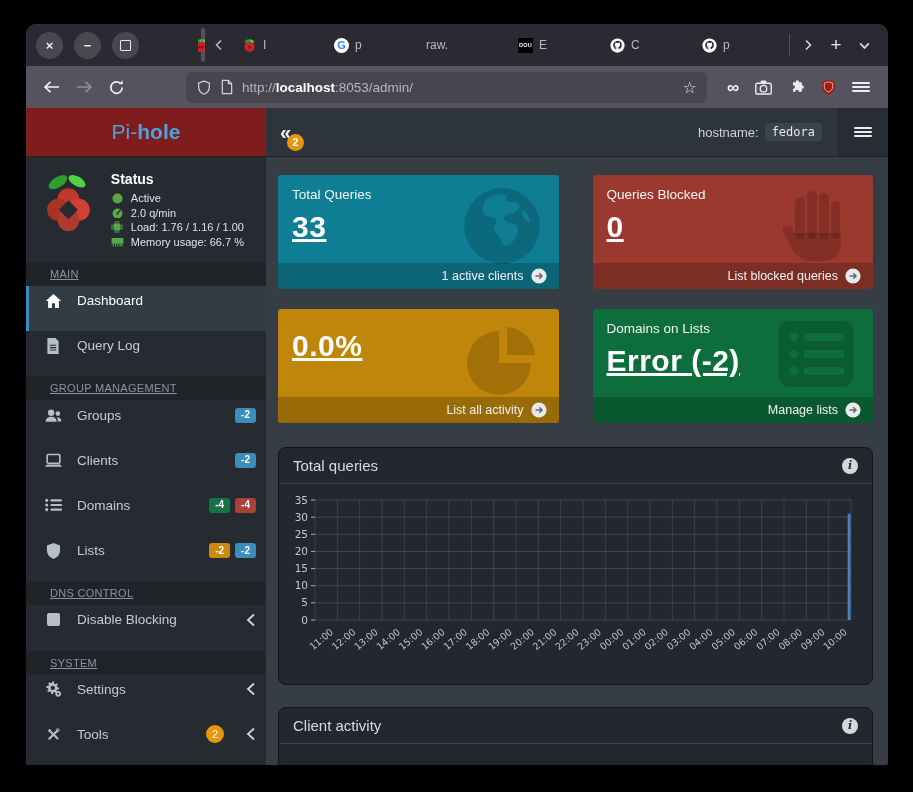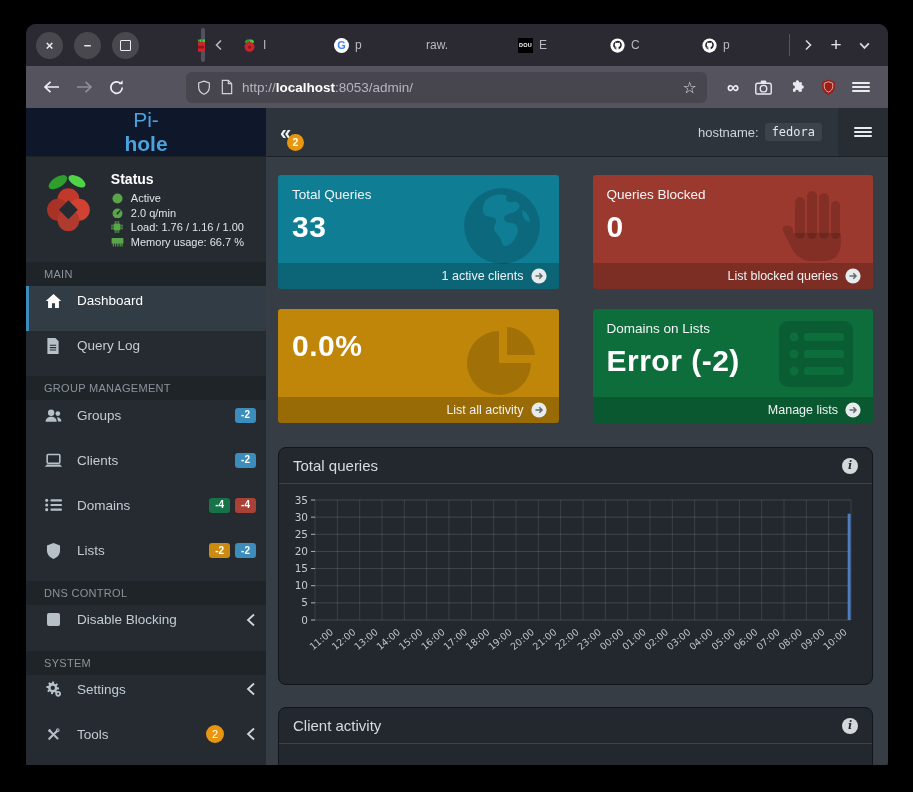--- a/index.html
+++ b/index.html
@@ -30,60 +30,60 @@
   .urlbar{flex:1;height:31px;background:#47464f;border-radius:6px;margin:0 10px 0 52px;display:flex;
     align-items:center;padding:0 10px;gap:8px;min-width:0;}
   .url{font-size:13.5px;color:#b6b5bf;white-space:nowrap;overflow:hidden;flex:1;}
   .url b{color:#fff;font-weight:700;}
   .star{color:#dcdbe2;font-size:16px;margin-left:auto;}
   .tb-icons{display:flex;align-items:center;gap:15px;padding:0 6px;}
   .inf{color:#f2f1f5;font-size:17px;font-weight:700;line-height:1;}
   
   .page{flex:1;display:flex;flex-direction:column;min-height:0;background:#363d45;}
   .phead{height:48px;display:flex;flex:0 0 auto;border-bottom:1px solid #1d2227;}
-  .brand{width:240px;background:#0f172a;display:flex;align-items:center;justify-content:center;
-    font-size:21px;color:#4aa3df;flex-direction:column;}
+  .brand{width:240px;background:#7f1d1d;display:flex;align-items:center;justify-content:center;
+    font-size:21px;color:#4aa3df;}
   .brand .thin{font-weight:300;}
   .brand .bold{font-weight:700;}
   .phead-mid{flex:1;background:#2d343b;position:relative;display:flex;align-items:center;}
   .collapse{position:relative;margin-left:14px;color:#eef1f3;font-size:20px;font-weight:700;line-height:1;}
   .collapse .cbadge{position:absolute;left:7px;top:12px;width:17px;height:17px;border-radius:50%;
     background:#e8960f;color:#fff;font-size:10.5px;font-weight:700;display:flex;align-items:center;justify-content:center;}
   .hostname{margin-left:auto;margin-right:16px;font-size:13px;color:#cdd3d8;display:flex;align-items:center;gap:6px;}
   .hostname .hv{font-family:"DejaVu Sans Mono","Liberation Mono",monospace;background:#3c444b;color:#e3e7ea;
     padding:2px 7px;border-radius:3px;font-size:12px;}
   .phead-burger{width:50px;background:#272d33;display:flex;align-items:center;justify-content:center;}
   .burger span{display:block;width:18px;height:2.2px;background:#e8ecef;margin:2.1px 0;border-radius:1px;}
   .pbody{flex:1;display:flex;min-height:0;}
   
   .sidebar{width:240px;background:#252b31;flex:0 0 auto;display:flex;flex-direction:column;overflow:hidden;}
   .status{display:flex;gap:12px;padding:14px 22px 12px 12px;}
   .status-right{font-size:11px;color:#dfe4e8;}
   .status-title{font-size:14px;font-weight:700;color:#fff;margin-bottom:5px;}
   .srow{display:flex;align-items:center;gap:7px;margin:2.5px 0;white-space:nowrap;}
   .srow .sic{width:13px;display:flex;justify-content:center;flex:0 0 auto;}
-  .slabel{background:#1f2429;color:#8b949b;font-size:11px;padding:6px 0 6px 18px;letter-spacing:.3px;}
+  .slabel{background:#1f2429;color:#8b949b;font-size:11px;padding:6px 0 6px 24px;letter-spacing:.3px;text-decoration:underline;}
   .sitem{height:44px;display:flex;align-items:center;gap:13px;padding:0 10px 16px 13px;color:#c3ccd2;
     font-size:13.5px;border-left:3px solid transparent;}
   .sitem .micon{width:22px;display:flex;justify-content:center;color:#b6c0c6;flex:0 0 auto;}
   .sitem.active{background:#313c44;border-left-color:#3c8dbc;color:#fff;}
   .sitem.active .micon{color:#fff;}
   .badges{margin-left:auto;display:flex;gap:5px;align-items:center;}
   .badge{font-size:10px;font-weight:700;color:#fff;border-radius:3px;padding:2.5px 6px;line-height:1;}
   .badge.circle{border-radius:50%;width:18px;height:18px;padding:0;display:flex;align-items:center;
     justify-content:center;font-size:11px;font-weight:400;}
   .chev{margin-left:auto;color:#cfd6da;display:flex;}
   .badges+.chev{margin-left:8px;}
   
   .main{flex:1;padding:18px 15px 1px 12px;min-width:0;overflow:hidden;}
   .cards{display:grid;grid-template-columns:1fr 1fr;column-gap:34px;row-gap:20px;}
   .card{position:relative;height:114px;border-radius:3px;overflow:hidden;color:#fff;}
   .card-inner{padding:12px 14px 0;position:relative;z-index:2;}
   .card-title{font-size:13.5px;color:#f2f5f7;}
-  .card-value{font-size:30px;font-weight:700;margin-top:8px;letter-spacing:.5px;}
+  .card-value{font-size:30px;font-weight:700;margin-top:8px;letter-spacing:.5px;text-decoration:underline;}
   .card-foot{position:absolute;left:0;right:0;bottom:0;height:26px;background:rgba(0,0,0,0.2);
     display:flex;align-items:center;justify-content:flex-end;gap:7px;padding:0 12px;font-size:12.5px;color:#eef2f4;z-index:2;}
   .card-wm{position:absolute;right:14px;top:8px;z-index:1;}
   .panel{margin-top:24px;background:#23282e;border:1px solid #121519;border-radius:8px;overflow:hidden;}
   .panel-head{display:flex;align-items:center;padding:9px 14px;border-bottom:1px solid #3d434b;}
   .panel-title{font-size:15px;color:#d6dbdf;}
   .info{margin-left:auto;width:16px;height:16px;border-radius:50%;background:#d4d8db;color:#262b30;
     font-size:11px;font-weight:700;display:flex;align-items:center;justify-content:center;
     font-family:"DejaVu Serif","Liberation Serif",serif;font-style:italic;}
   .panel-body{padding:8px 8px 2px 6px;}

